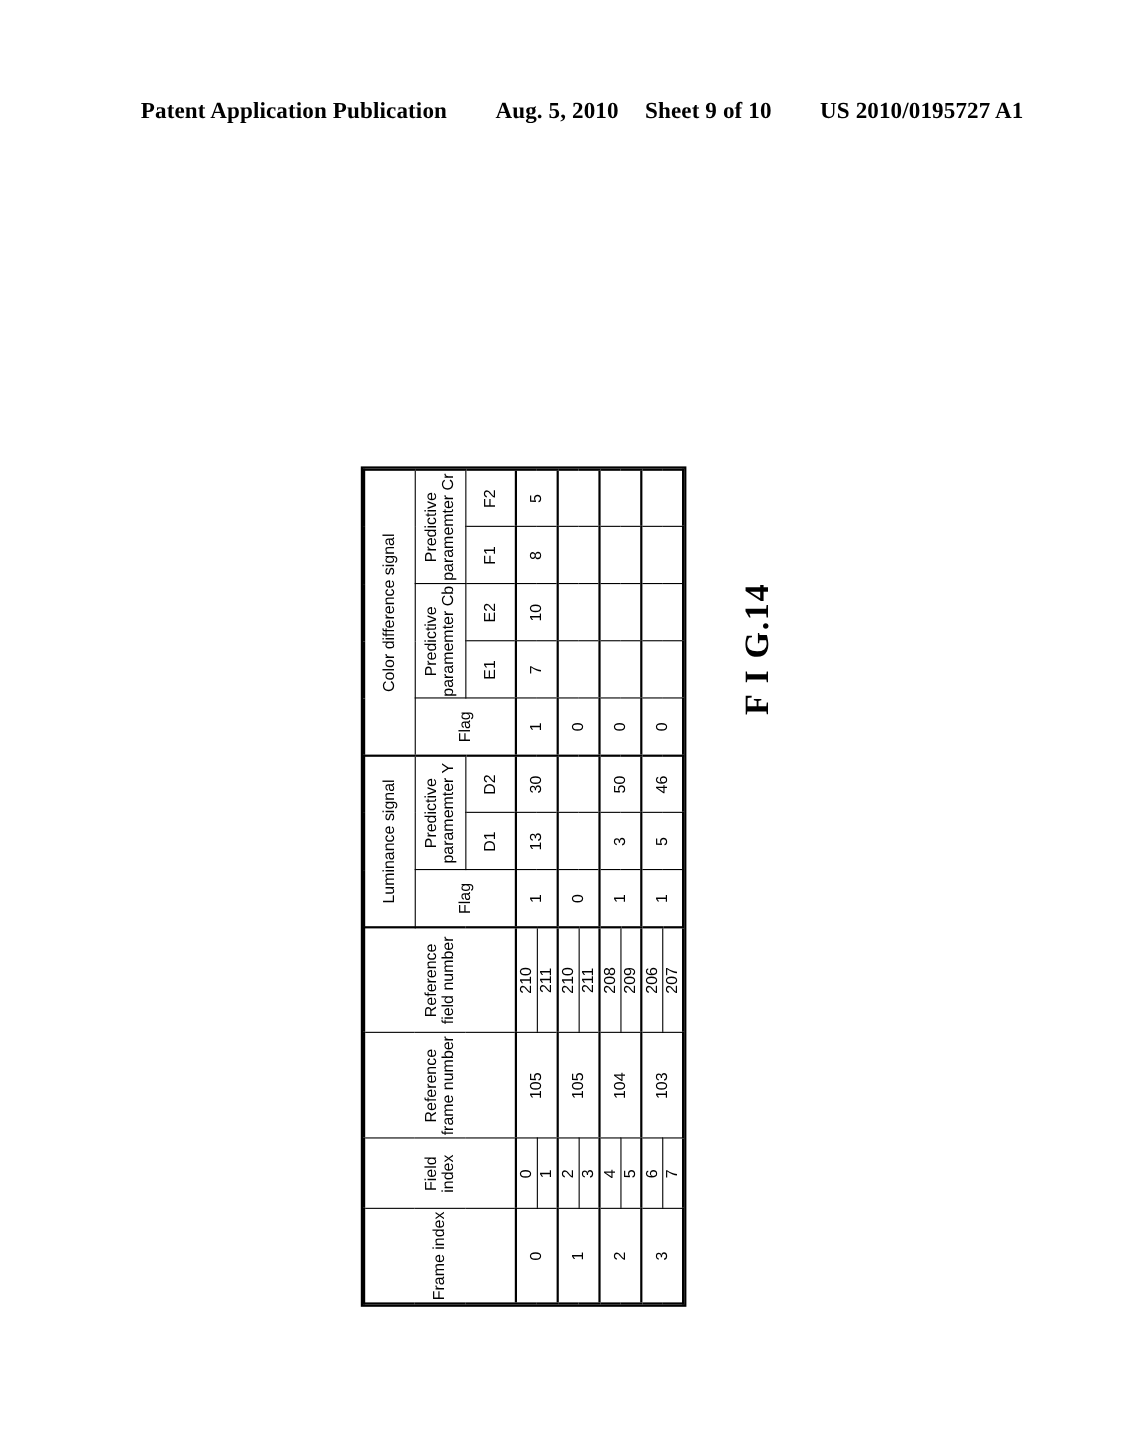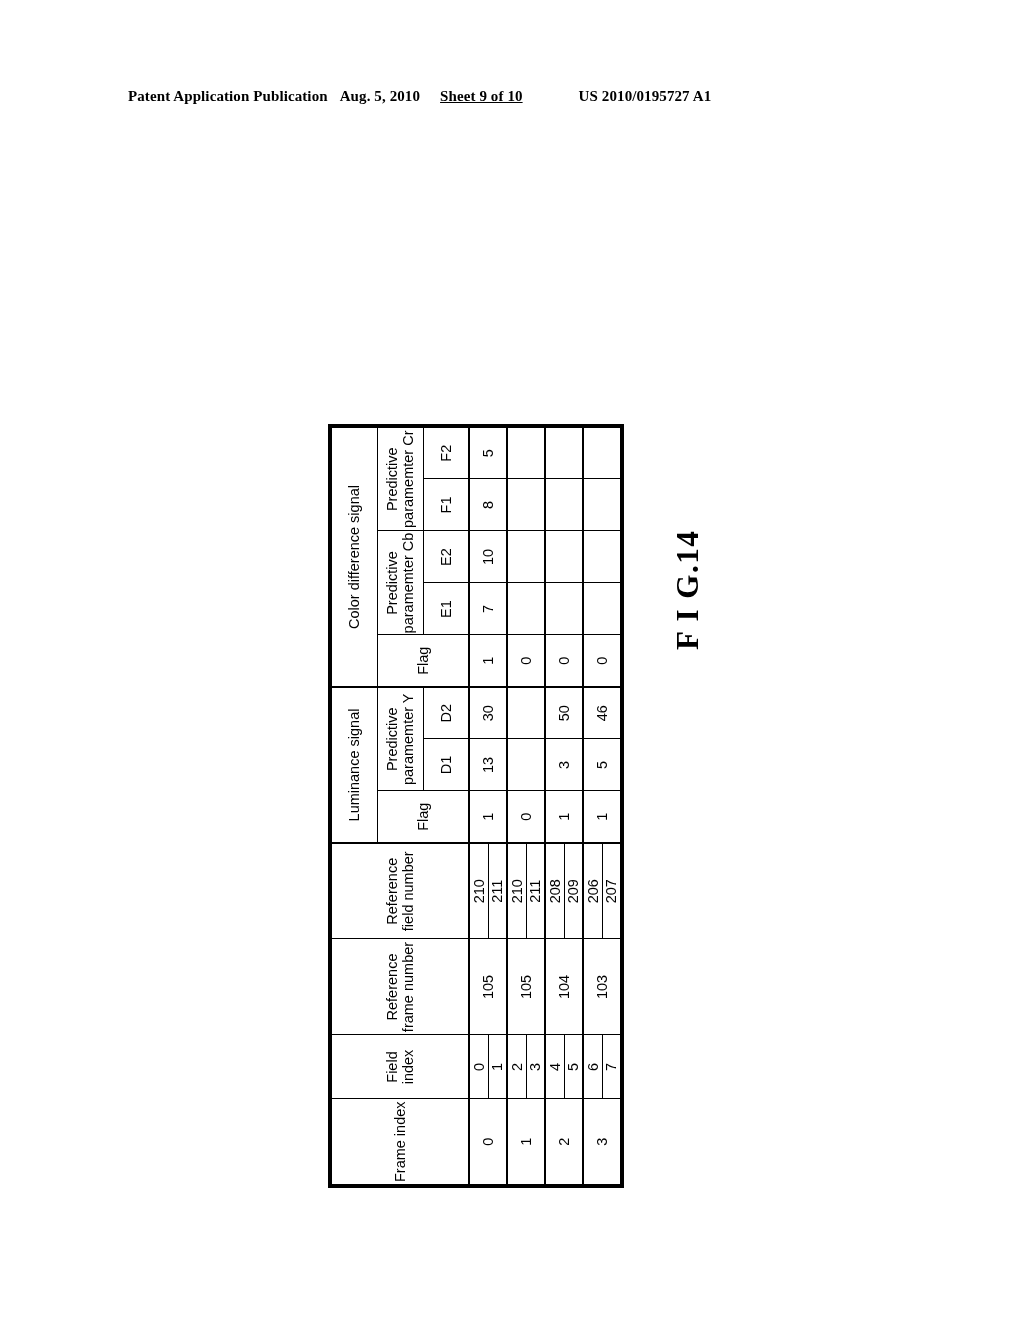--- a/index.html
+++ b/index.html
@@ -19,28 +19,27 @@
   
   .pat-header {
     position: absolute;
     top: 88px;
     left: 128px;
     width: 770px;
     display: flex;
     align-items: baseline;
     font-family: "Liberation Serif", serif;
     font-weight: bold;
-    font-size: 15px;
+    font-size: 21px;
     letter-spacing: 0.1px;
     white-space: nowrap;
-    gap: 12px;
   }
   .pat-header .h-pub   { flex: 0 0 auto; }
-  .pat-header .h-date  { flex: 0 0 auto; }
-  .pat-header .h-sheet { flex: 0 0 auto; margin-left: 8px; text-decoration: underline; }
+  .pat-header .h-date  { flex: 0 0 auto; margin-left: 44px; }
+  .pat-header .h-sheet { flex: 0 0 auto; margin-left: 24px; }
   .pat-header .h-num   { flex: 0 0 auto; margin-left: 44px; }
 
   
   
   #fig-stage {
     position: absolute;
     
     width: 1052px;
     height: 392px;
     left: 50%;

